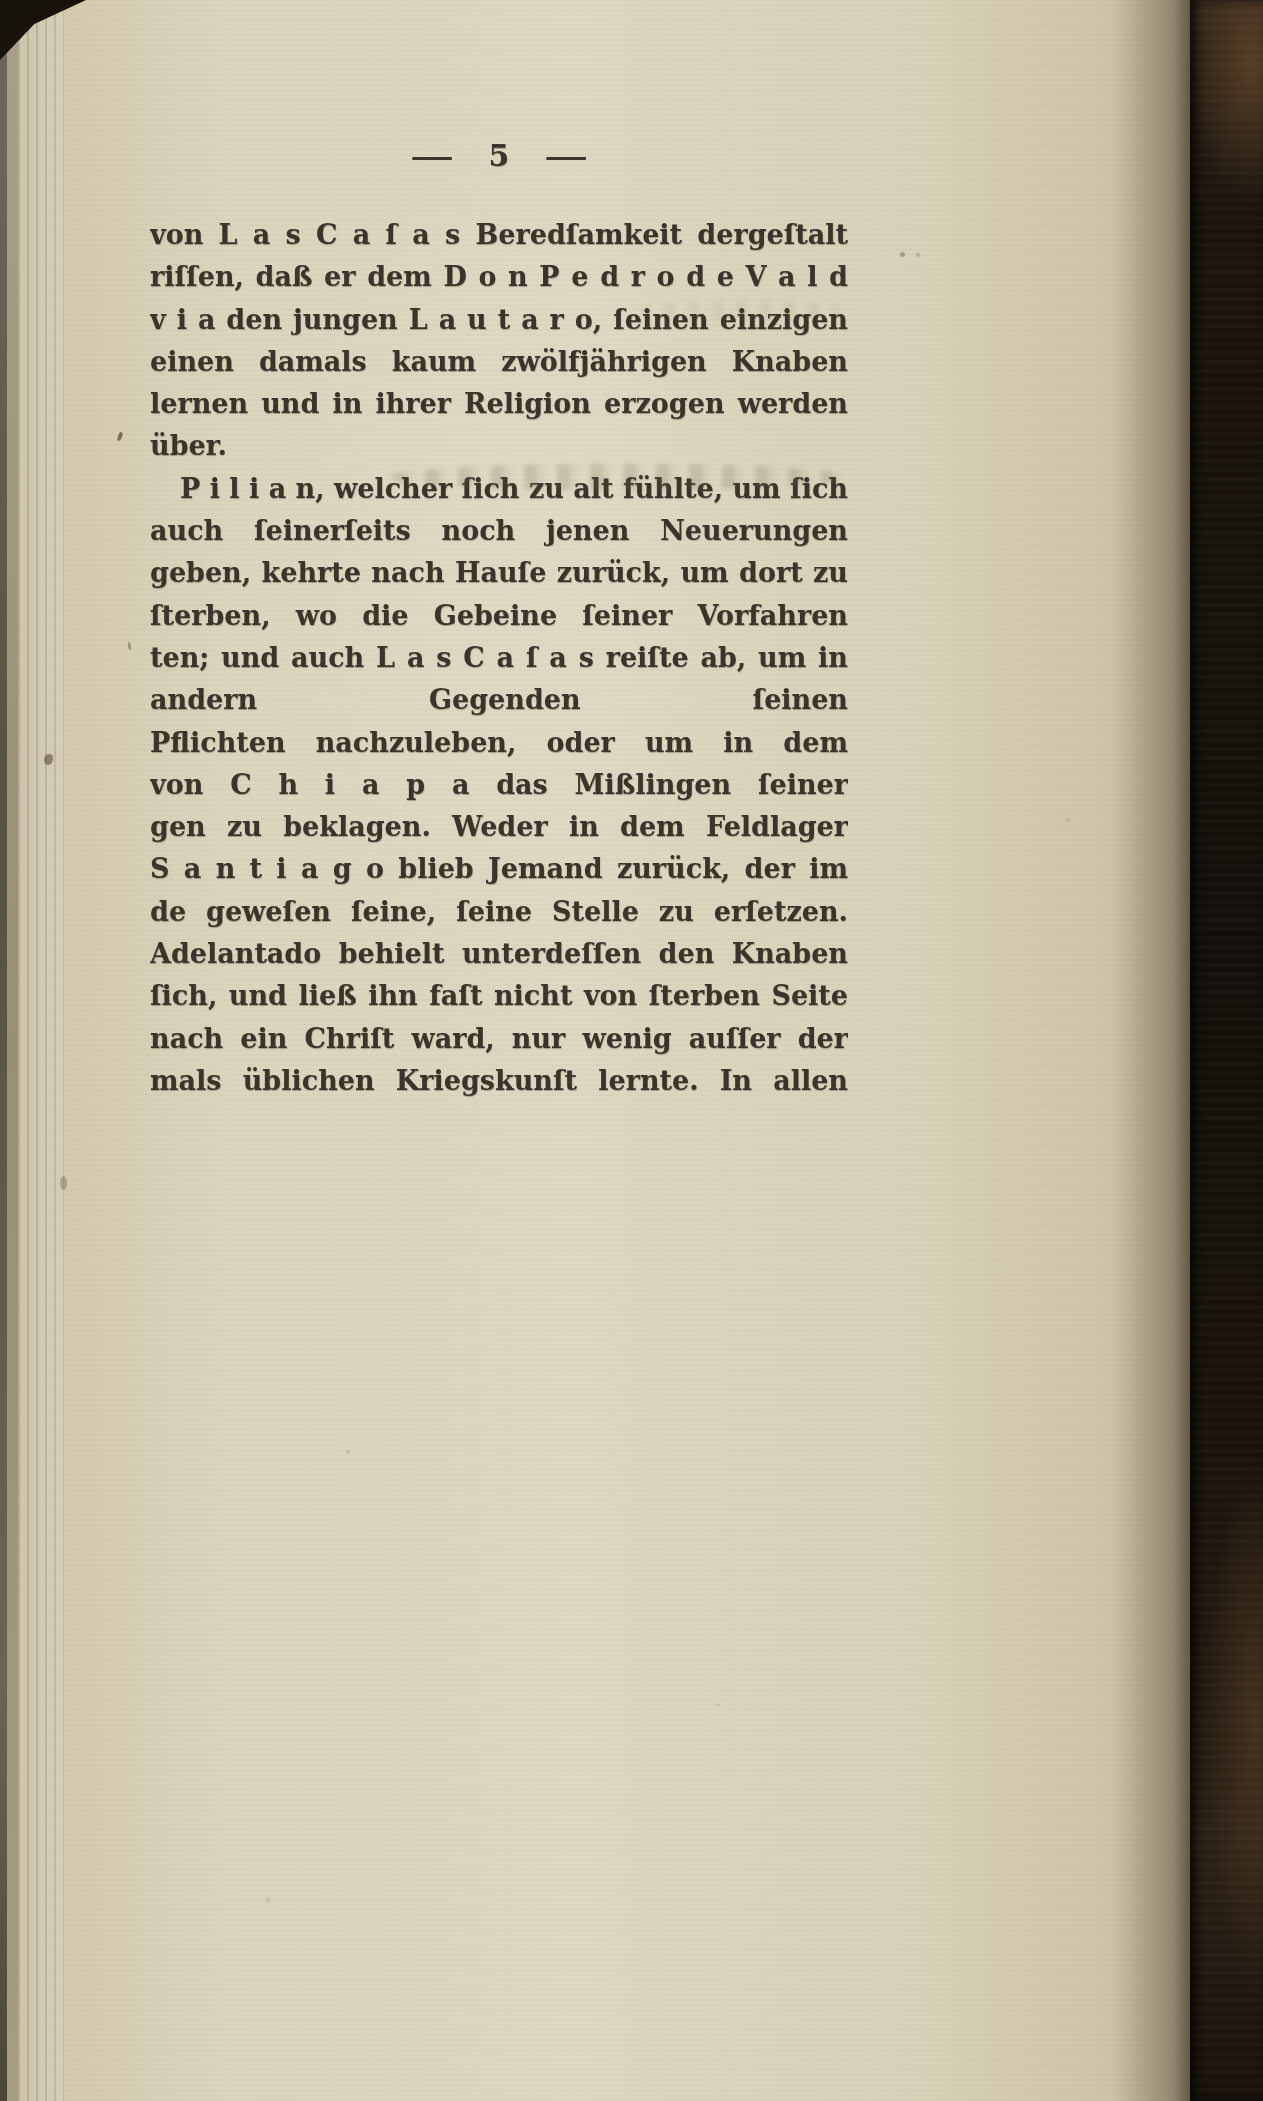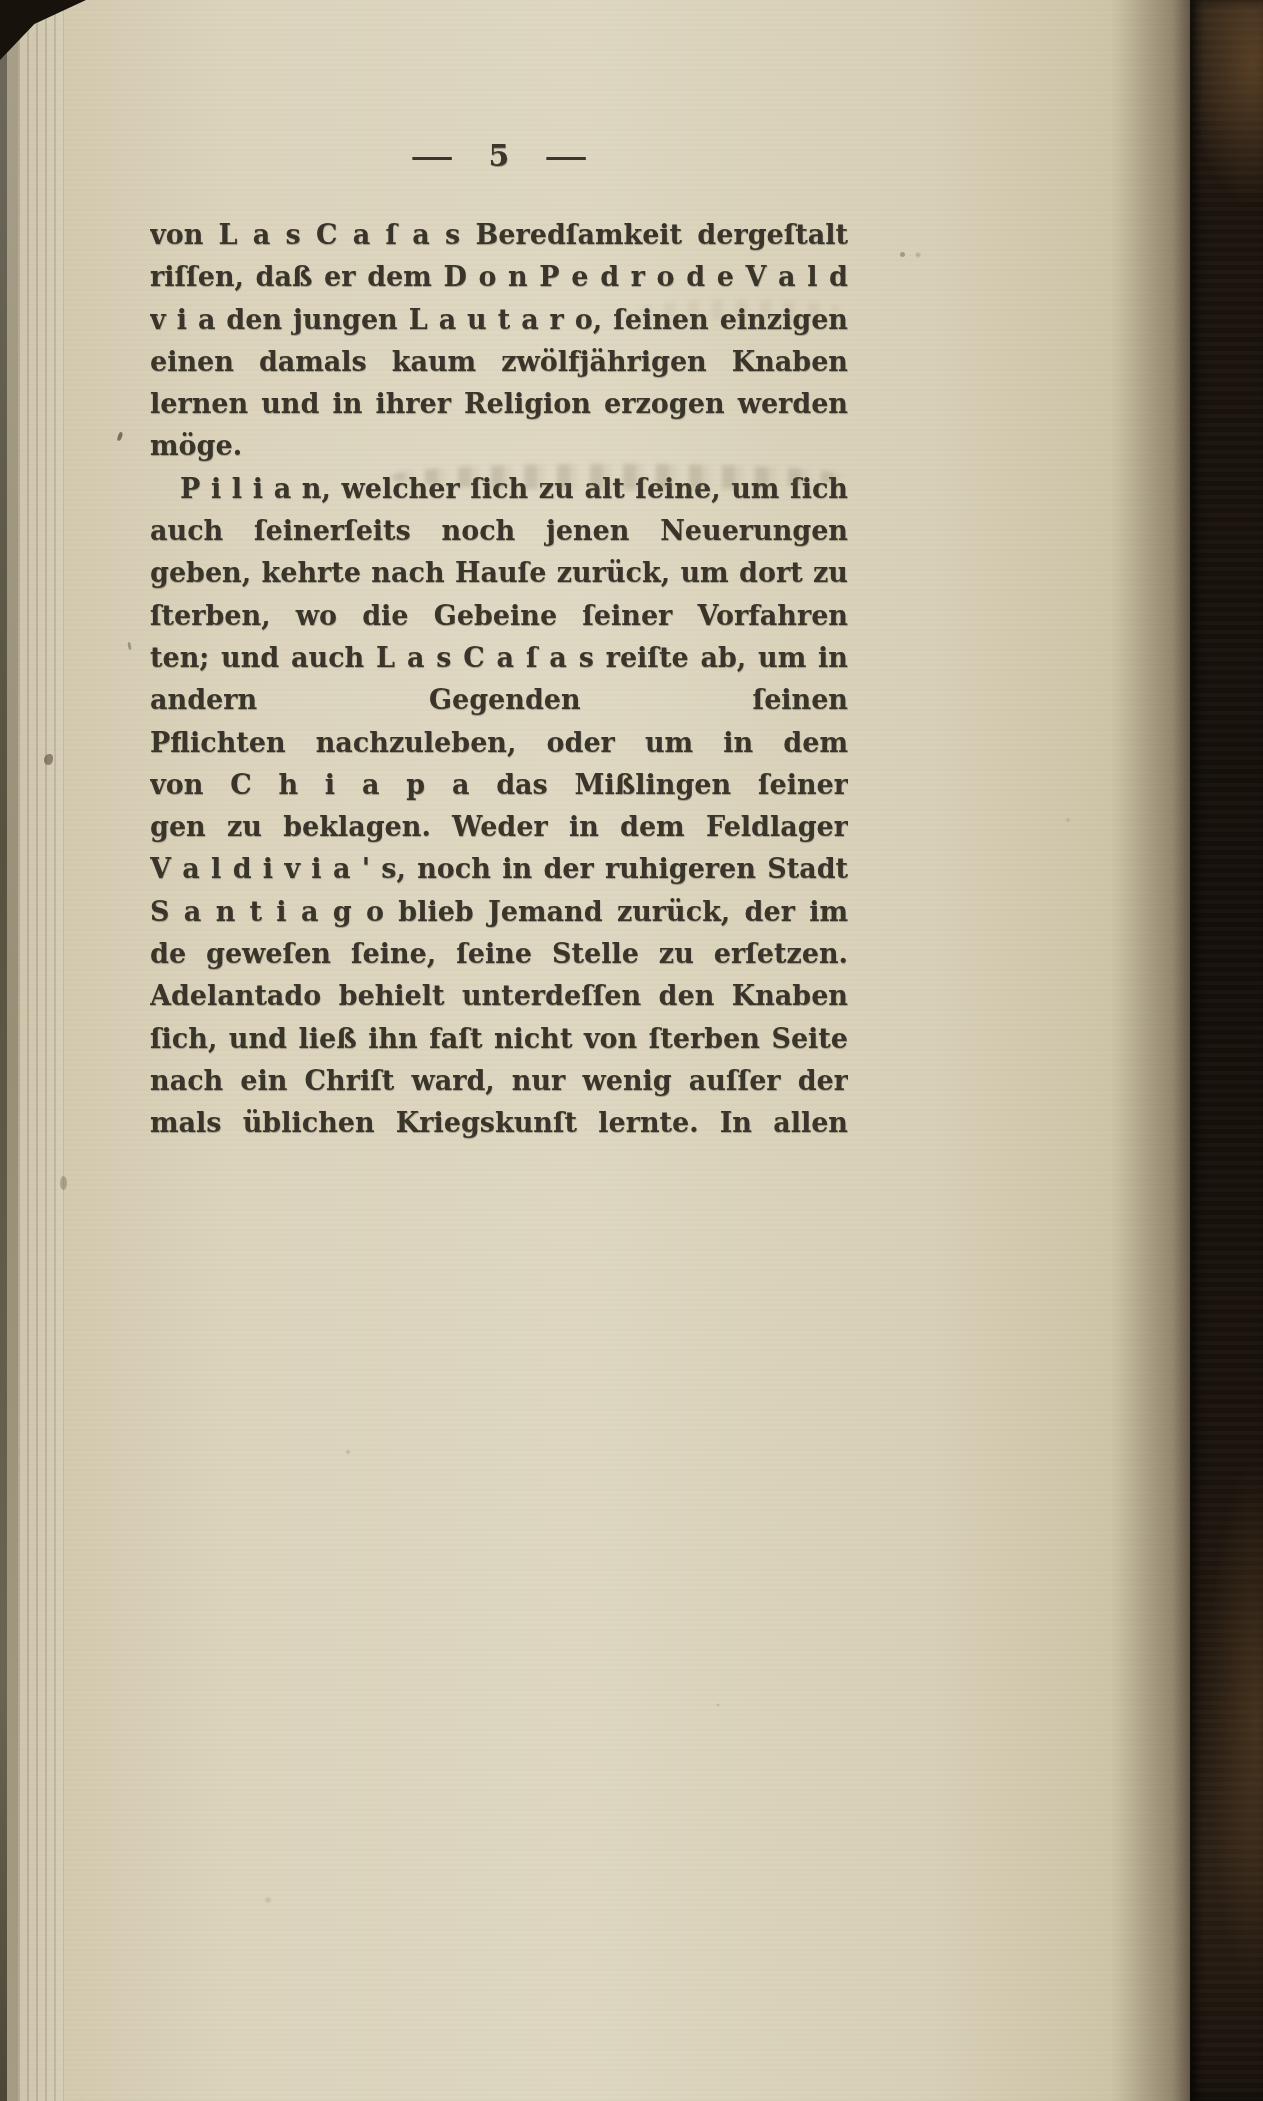--- a/index.html
+++ b/index.html
@@ -99,31 +99,30 @@
     <span class="page-number">5</span>
     <span class="dash">—</span>
   </div>
 
   <div class="text-block" id="text-block">
       <div class="line">von L a s C a ſ a s Beredſamkeit dergeſtalt hinge=</div>
       <div class="line">riſſen, daß er dem D o n P e d r o d e V a l d i=</div>
       <div class="line">v i a den jungen L a u t a r o, ſeinen einzigen Sohn,</div>
       <div class="line">einen damals kaum zwölfjährigen Knaben über=</div>
       <div class="line">lernen und in ihrer Religion erzogen werden</div>
-      <div class="line no-justify">möge.</div>
-      <div class="line indent">P i l i a n, welcher ſich zu alt ſeine, um ſich</div>
+      <div class="line no-justify">über.</div>
+      <div class="line indent">P i l i a n, welcher ſich zu alt fühlte, um ſich</div>
       <div class="line">auch ſeinerſeits noch jenen Neuerungen hinzu=</div>
       <div class="line">geben, kehrte nach Hauſe zurück, um dort zu</div>
       <div class="line">ſterben, wo die Gebeine ſeiner Vorfahren ruh=</div>
       <div class="line">ten; und auch L a s C a ſ a s reiſte ab, um in</div>
       <div class="line">andern Gegenden ſeinen menſchenfreundlichen</div>
       <div class="line">Pflichten nachzuleben, oder um in dem Kloſter</div>
       <div class="line">von C h i a p a das Mißlingen ſeiner Bemühun=</div>
       <div class="line">gen zu beklagen. Weder in dem Feldlager</div>
-      <div class="line">V a l d i v i a ' s, noch in der ruhigeren Stadt</div>
       <div class="line">S a n t i a g o blieb Jemand zurück, der im Stan=</div>
       <div class="line">de geweſen ſeine, ſeine Stelle zu erſetzen. Der</div>
       <div class="line">Adelantado behielt unterdeſſen den Knaben bei</div>
       <div class="line">ſich, und ließ ihn faſt nicht von ſterben Seite</div>
       <div class="line">nach ein Chriſt ward, nur wenig auſſer der da=</div>
       <div class="line">mals üblichen Kriegskunſt lernte. In allen krie=</div>
     </div>
 
   <div class="smudge smudge-a"></div>
   <div class="smudge smudge-b"></div>

